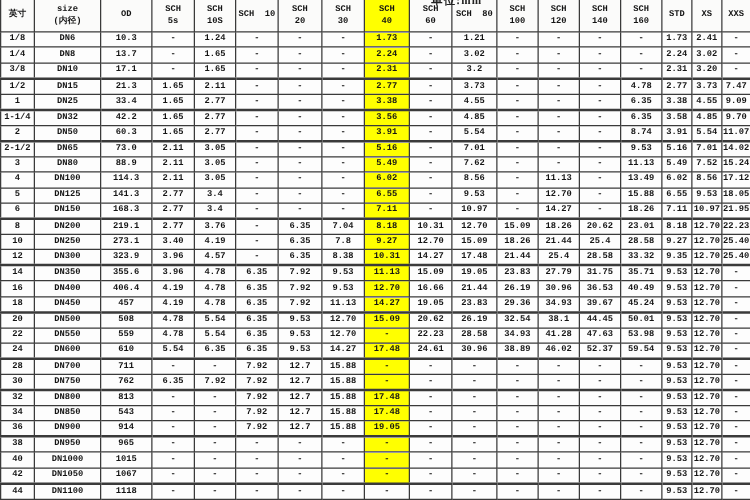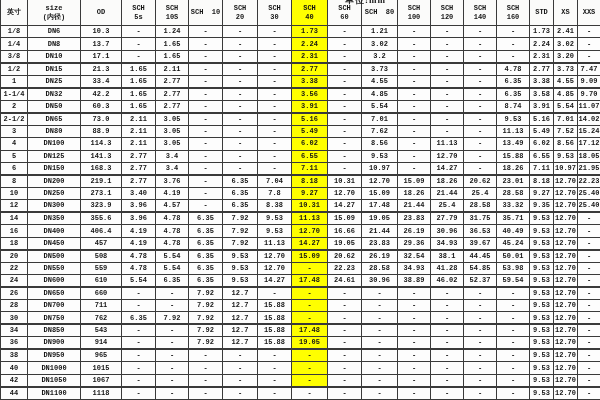--- a/index.html
+++ b/index.html
@@ -515,21 +515,21 @@
           <td>4.78</td>
           <td>5.54</td>
           <td>6.35</td>
           <td>9.53</td>
           <td>12.70</td>
           <td class="hl" style="background: rgb(255, 255, 0);">-</td>
           <td>22.23</td>
           <td>28.58</td>
           <td>34.93</td>
           <td>41.28</td>
-          <td>54.85</td>
+          <td>47.63</td>
           <td>53.98</td>
           <td>9.53</td>
           <td>12.70</td>
           <td>-</td>
         </tr>
         <tr class="grp">
           <td>24</td>
           <td>DN600</td>
           <td>610</td>
           <td>5.54</td>
@@ -542,40 +542,20 @@
           <td>30.96</td>
           <td>38.89</td>
           <td>46.02</td>
           <td>52.37</td>
           <td>59.54</td>
           <td>9.53</td>
           <td>12.70</td>
           <td>-</td>
         </tr>
         <tr>
-          <td>26</td>
-          <td>DN650</td>
-          <td>660</td>
-          <td>-</td>
-          <td>-</td>
-          <td>7.92</td>
-          <td>12.7</td>
-          <td>-</td>
-          <td class="hl" style="background: rgb(255, 255, 0);">-</td>
-          <td>-</td>
-          <td>-</td>
-          <td>-</td>
-          <td>-</td>
-          <td>-</td>
-          <td>-</td>
-          <td>9.53</td>
-          <td>12.70</td>
-          <td>-</td>
-        </tr>
-        <tr>
           <td>28</td>
           <td>DN700</td>
           <td>711</td>
           <td>-</td>
           <td>-</td>
           <td>7.92</td>
           <td>12.7</td>
           <td>15.88</td>
           <td class="hl" style="background: rgb(255, 255, 0);">-</td>
           <td>-</td>
@@ -591,20 +571,40 @@
         <tr class="grp">
           <td>30</td>
           <td>DN750</td>
           <td>762</td>
           <td>6.35</td>
           <td>7.92</td>
           <td>7.92</td>
           <td>12.7</td>
           <td>15.88</td>
           <td class="hl" style="background: rgb(255, 255, 0);">-</td>
+          <td>-</td>
+          <td>-</td>
+          <td>-</td>
+          <td>-</td>
+          <td>-</td>
+          <td>-</td>
+          <td>9.53</td>
+          <td>12.70</td>
+          <td>-</td>
+        </tr>
+        <tr>
+          <td>32</td>
+          <td>DN800</td>
+          <td>813</td>
+          <td>-</td>
+          <td>-</td>
+          <td>7.92</td>
+          <td>12.7</td>
+          <td>15.88</td>
+          <td class="hl" style="background: rgb(255, 255, 0);">17.48</td>
           <td>-</td>
           <td>-</td>
           <td>-</td>
           <td>-</td>
           <td>-</td>
           <td>-</td>
           <td>9.53</td>
           <td>12.70</td>
           <td>-</td>
         </tr>

